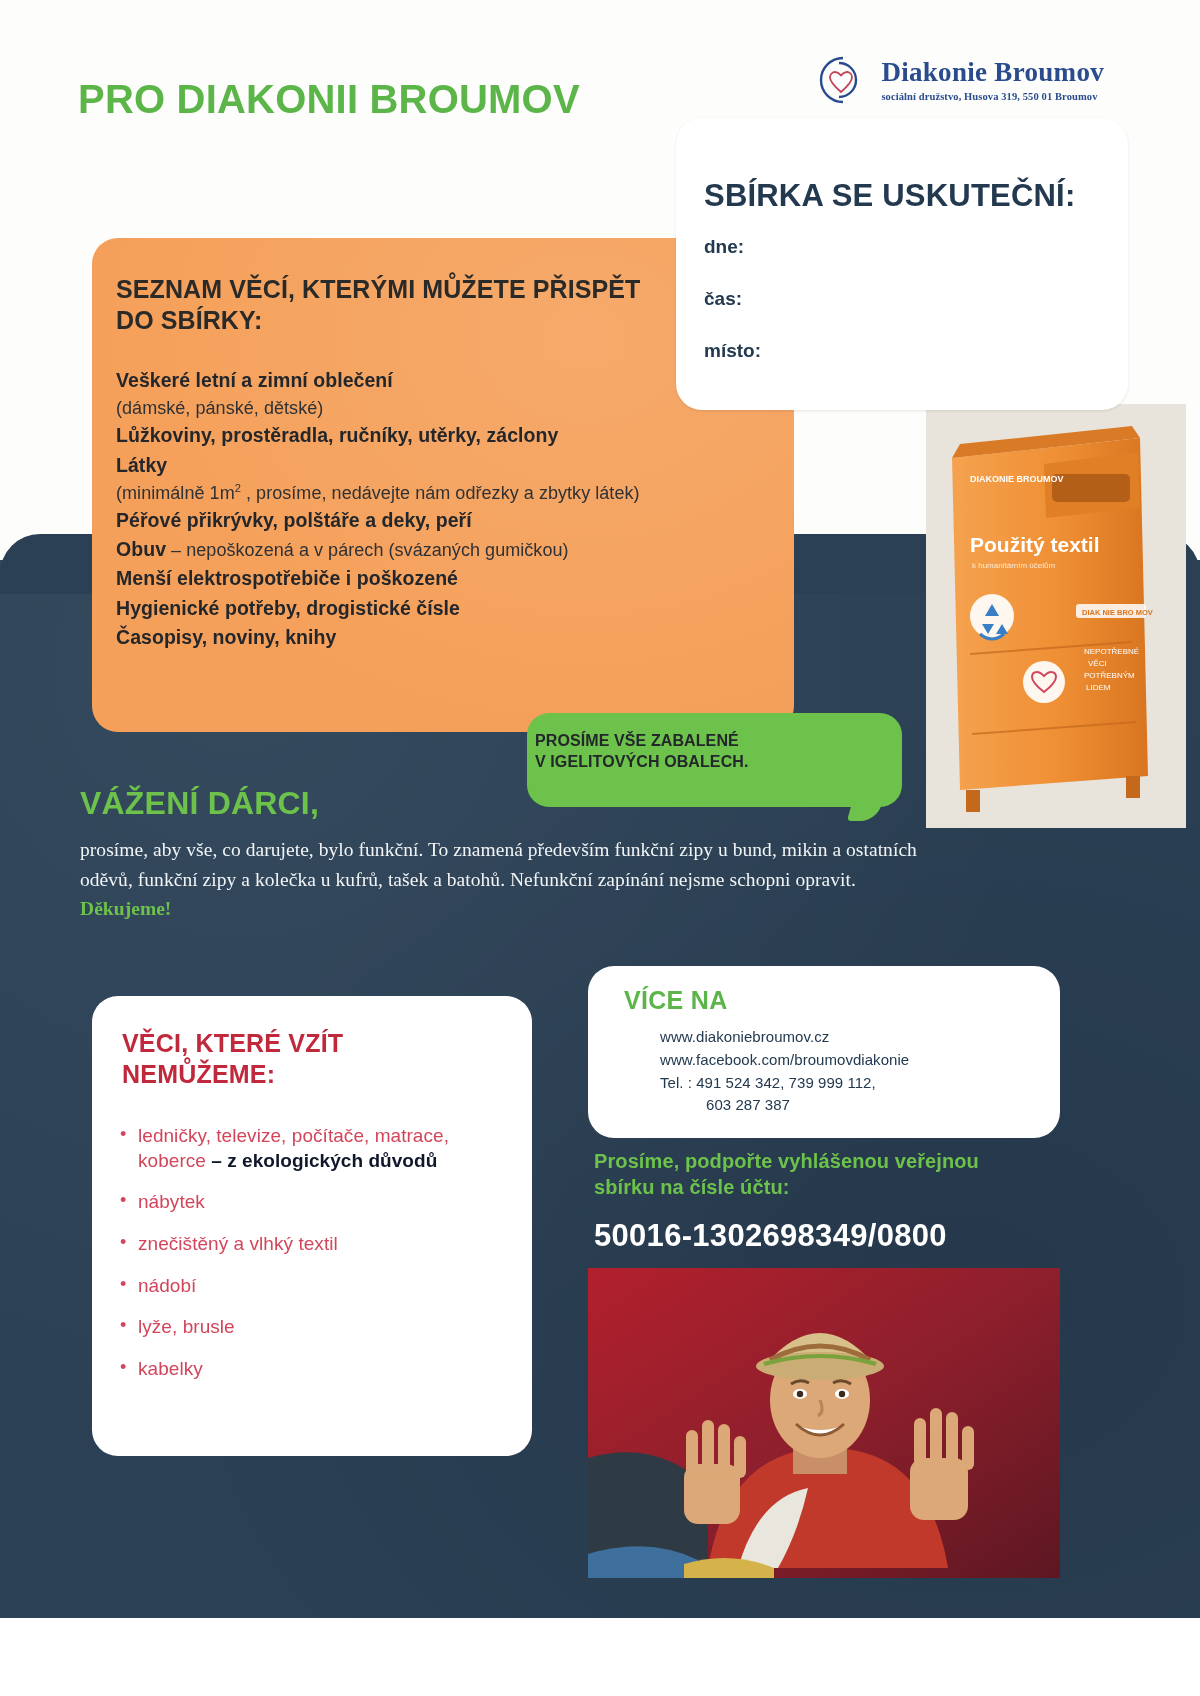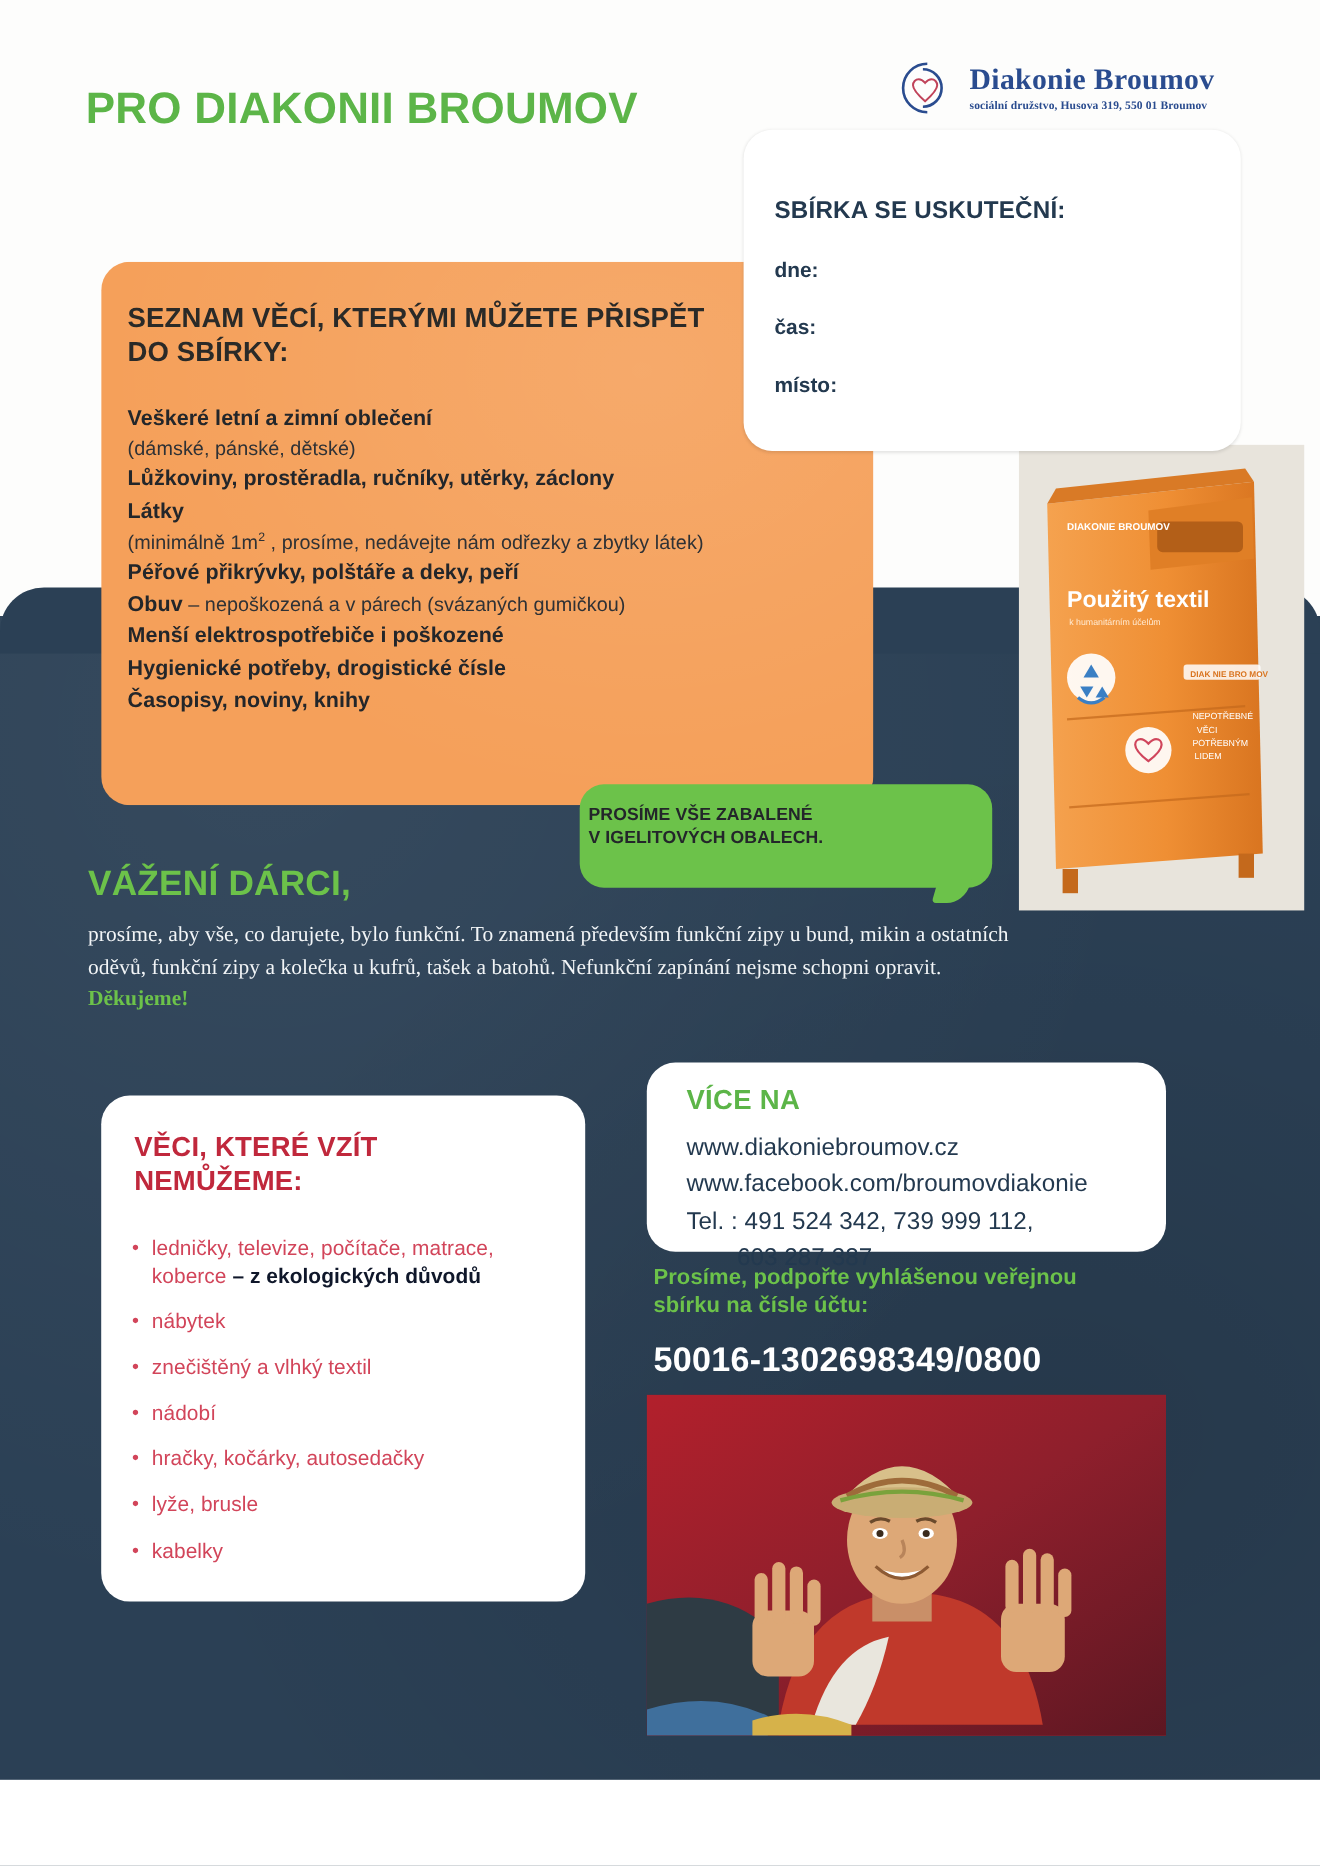--- a/index.html
+++ b/index.html
@@ -53,21 +53,21 @@
 
   
   .datecard{
     position:absolute;left:676px;top:118px;width:452px;height:292px;
     background:#ffffff;border-radius:26px 26px 26px 26px;
     box-shadow:0 1px 3px rgba(0,0,0,.10);
     z-index:6;
   }
   .datecard h2{
     margin:0;position:absolute;left:28px;top:60px;
-    font-size:22px;font-weight:800;color:#23394f;letter-spacing:.2px;
+    font-size:31px;font-weight:800;color:#23394f;letter-spacing:.2px;
   }
   .datefield{
     position:absolute;left:28px;font-size:19px;font-weight:700;color:#23394f;
   }
   .datefield.f1{top:118px;}
   .datefield.f2{top:170px;}
   .datefield.f3{top:222px;}
 
   
   .orange{
@@ -141,21 +141,21 @@
   
   .contact{
     position:absolute;left:588px;top:966px;width:472px;height:172px;
     background:#ffffff;border-radius:26px;z-index:6;
   }
   .contact h2{
     margin:0;position:absolute;left:36px;top:20px;
     font-size:25px;font-weight:800;color:#5cb548;letter-spacing:.3px;
   }
   .contact .lines{position:absolute;left:36px;top:60px;width:420px;}
-  .contact .lines div{font-size:22px;line-height:1.52;color:#23394f;letter-spacing:.05px;}
+  .contact .lines div{font-size:15px;line-height:1.52;color:#23394f;letter-spacing:.05px;margin-left:36px;}
   .contact .indent{padding-left:46px;}
 
   
   .appeal{
     position:absolute;left:594px;top:1148px;width:470px;z-index:6;
     font-size:20px;font-weight:800;line-height:1.32;color:#6cc24a;letter-spacing:.1px;
   }
   .account{
     position:absolute;left:594px;top:1218px;z-index:6;
     font-size:31px;font-weight:800;color:#ffffff;letter-spacing:.3px;
@@ -303,23 +303,20 @@
       <li>
         <span>nábytek</span>
       </li>
       <li>
         <span>znečištěný a vlhký textil</span>
       </li>
       <li>
         <span>nádobí</span>
       </li>
       <li>
-        <span>hračky, kočárky, autosedačky</span>
-      </li>
-      <li>
         <span>lyže, brusle</span>
       </li>
       <li>
         <span>kabelky</span>
       </li>
     </ul>
   </div>
 
   <div class="contact">
     <h2>VÍCE NA</h2>

